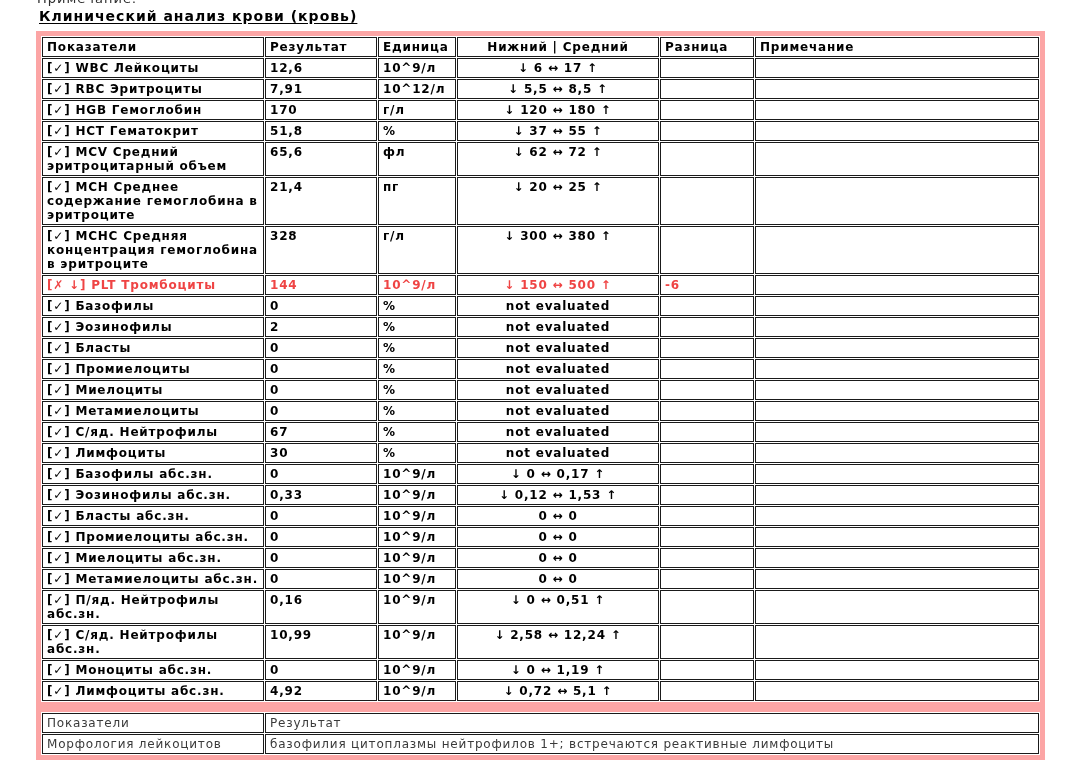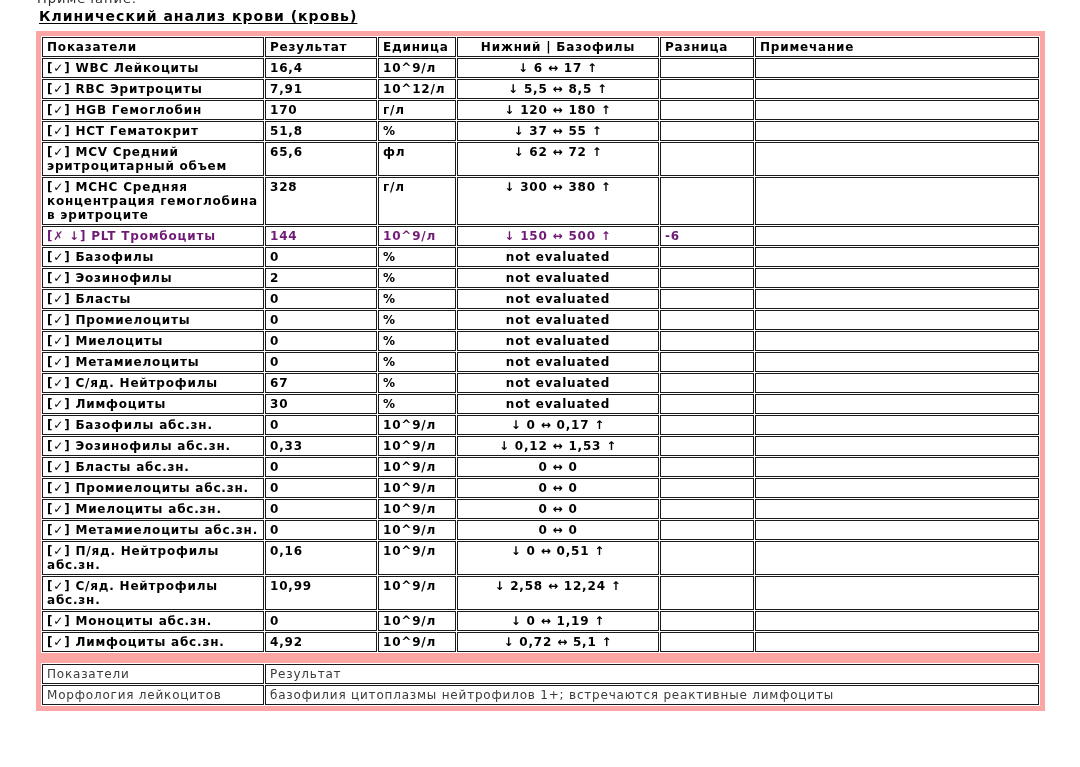--- a/index.html
+++ b/index.html
@@ -57,21 +57,21 @@
     overflow: hidden;
   }
   
   table.main td, table.main th {
     font-weight: bold;
     color: #000000;
     letter-spacing: 0.8px;
   }
   table.main .c1, table.main .c2, table.main .c4 { white-space: nowrap; }
   table.main .c3 { text-align: center; white-space: nowrap; }
-  tr.abnormal td { color: #701a75; }
+  tr.abnormal td { color: #ef4444; }
   
   table.morph td {
     font-weight: normal;
     color: #3a3a3a;
     letter-spacing: 0.8px;
     white-space: nowrap;
   }
   table.morph { margin-top: 0px; }
 </style>
 </head>
@@ -89,29 +89,29 @@
           <col style="width:78px">
         <col style="width:202px">
           <col style="width:94px">
           <col>
       </colgroup>
       <thead>
         <tr>
           <th class="c0">Показатели</th>
           <th class="c1">Результат</th>
           <th class="c2">Единица</th>
-          <th class="c3">Нижний | Базофилы</th>
+          <th class="c3">Нижний | Средний</th>
           <th class="c4">Разница</th>
           <th class="c5">Примечание</th>
         </tr>
       </thead>
       <tbody>
           <tr>
             <td class="c0"><span>[✓]</span> <span>WBC Лейкоциты</span></td>
-            <td class="c1">16,4</td>
+            <td class="c1">12,6</td>
             <td class="c2">10^9/л</td>
             <td class="c3">↓ 6 ↔ 17 ↑</td>
             <td class="c4"></td>
             <td class="c5"></td>
           </tr>
           <tr>
             <td class="c0"><span>[✓]</span> <span>RBC Эритроциты</span></td>
             <td class="c1">7,91</td>
             <td class="c2">10^12/л</td>
             <td class="c3">↓ 5,5 ↔ 8,5 ↑</td>
@@ -132,20 +132,28 @@
             <td class="c2">%</td>
             <td class="c3">↓ 37 ↔ 55 ↑</td>
             <td class="c4"></td>
             <td class="c5"></td>
           </tr>
           <tr>
             <td class="c0"><span>[✓]</span> <span>MCV Средний эритроцитарный объем</span></td>
             <td class="c1">65,6</td>
             <td class="c2">фл</td>
             <td class="c3">↓ 62 ↔ 72 ↑</td>
+            <td class="c4"></td>
+            <td class="c5"></td>
+          </tr>
+          <tr>
+            <td class="c0"><span>[✓]</span> <span>MCH Среднее содержание гемоглобина в эритроците</span></td>
+            <td class="c1">21,4</td>
+            <td class="c2">пг</td>
+            <td class="c3">↓ 20 ↔ 25 ↑</td>
             <td class="c4"></td>
             <td class="c5"></td>
           </tr>
           <tr>
             <td class="c0"><span>[✓]</span> <span>MCHC Средняя концентрация гемоглобина в эритроците</span></td>
             <td class="c1">328</td>
             <td class="c2">г/л</td>
             <td class="c3">↓ 300 ↔ 380 ↑</td>
             <td class="c4"></td>
             <td class="c5"></td>

